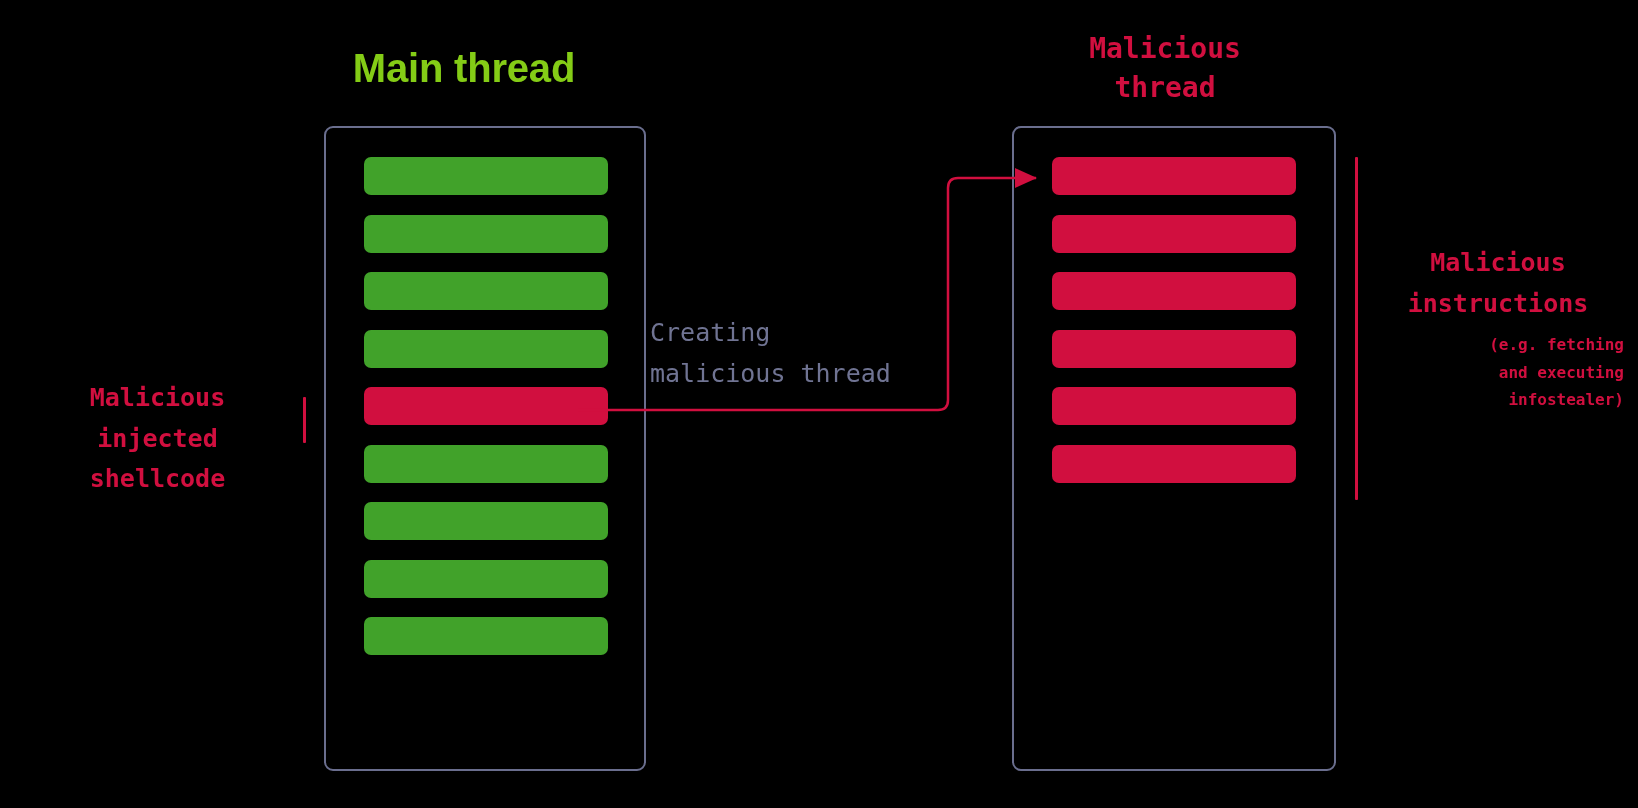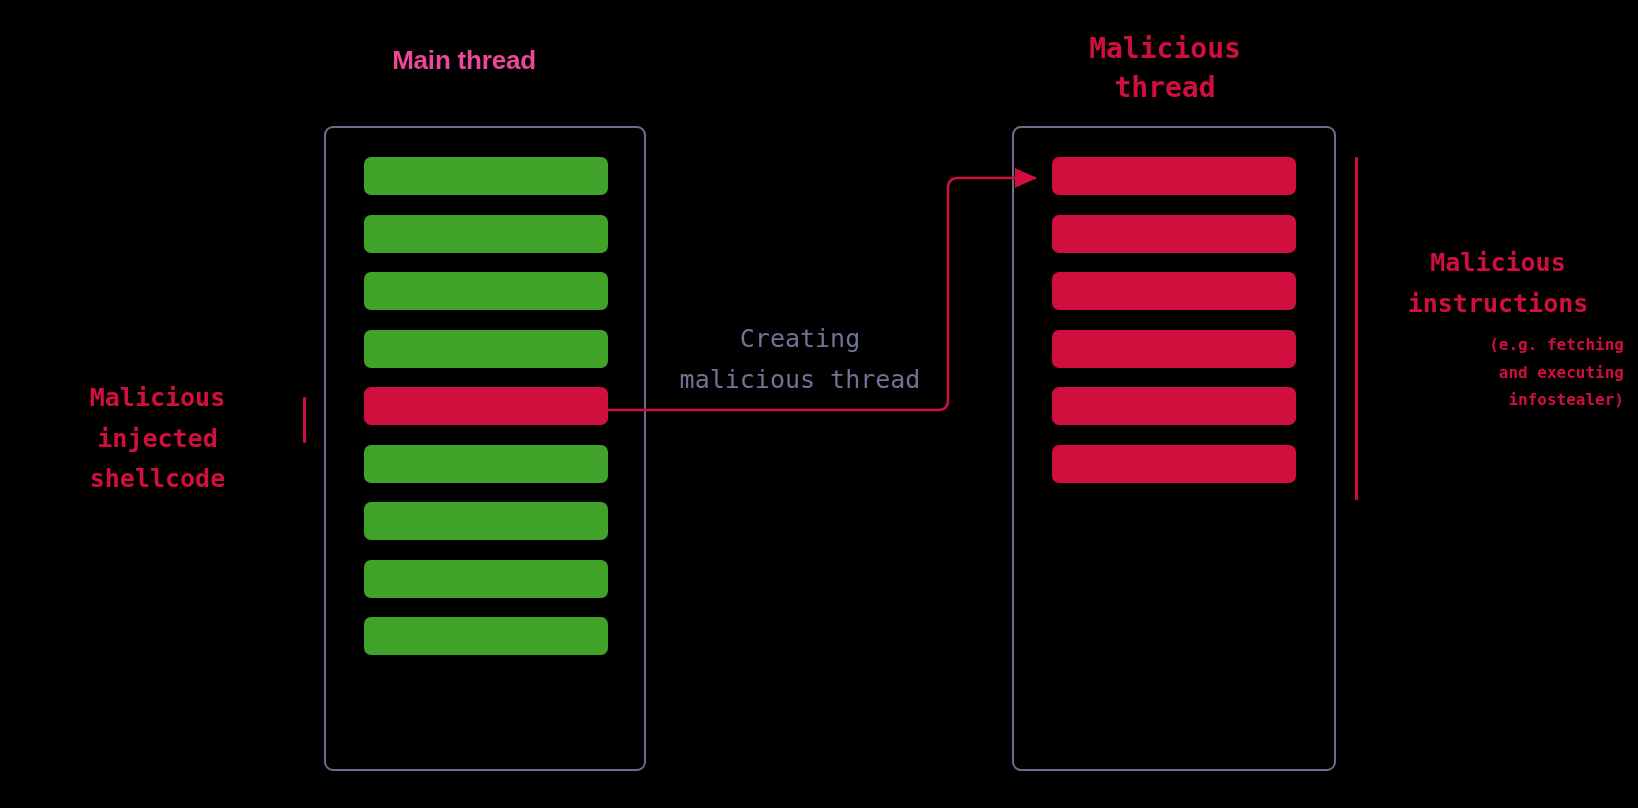--- a/index.html
+++ b/index.html
@@ -22,22 +22,22 @@
     text-align: center;
     line-height: 1.18;
     white-space: pre-line;
   }
   #main-thread-title {
     left: 288px;
     top: 45px;
     width: 352px;
     font-family: "Liberation Sans", sans-serif;
     font-weight: bold;
-    font-size: 26px;
-    color: #ec4899;
+    font-size: 40px;
+    color: #84cc16;
     letter-spacing: -0.2px;
   }
   #malicious-thread-title {
     left: 995px;
     top: 30px;
     width: 340px;
     font-family: "DejaVu Sans Mono", monospace;
     font-weight: bold;
     font-size: 28px;
     color: #D10F3F;
@@ -146,28 +146,26 @@
     white-space: pre-line;
     text-align: right;
   }
 
   
   #connector-caption {
     position: absolute;
     left: 650px;
     top: 313px;
     width: 300px;
-    text-align: center;
     font-family: "DejaVu Sans Mono", monospace;
     font-weight: normal;
     font-size: 25px;
     line-height: 1.62;
     color: #707493;
     white-space: pre-line;
-    margin-top: 6px;
   }
 </style>
 </head>
 <body>
 
 <div id="canvas">
 
   <div class="col-title" id="main-thread-title">Main thread</div>
 
   <div class="col-title" id="malicious-thread-title">Malicious

